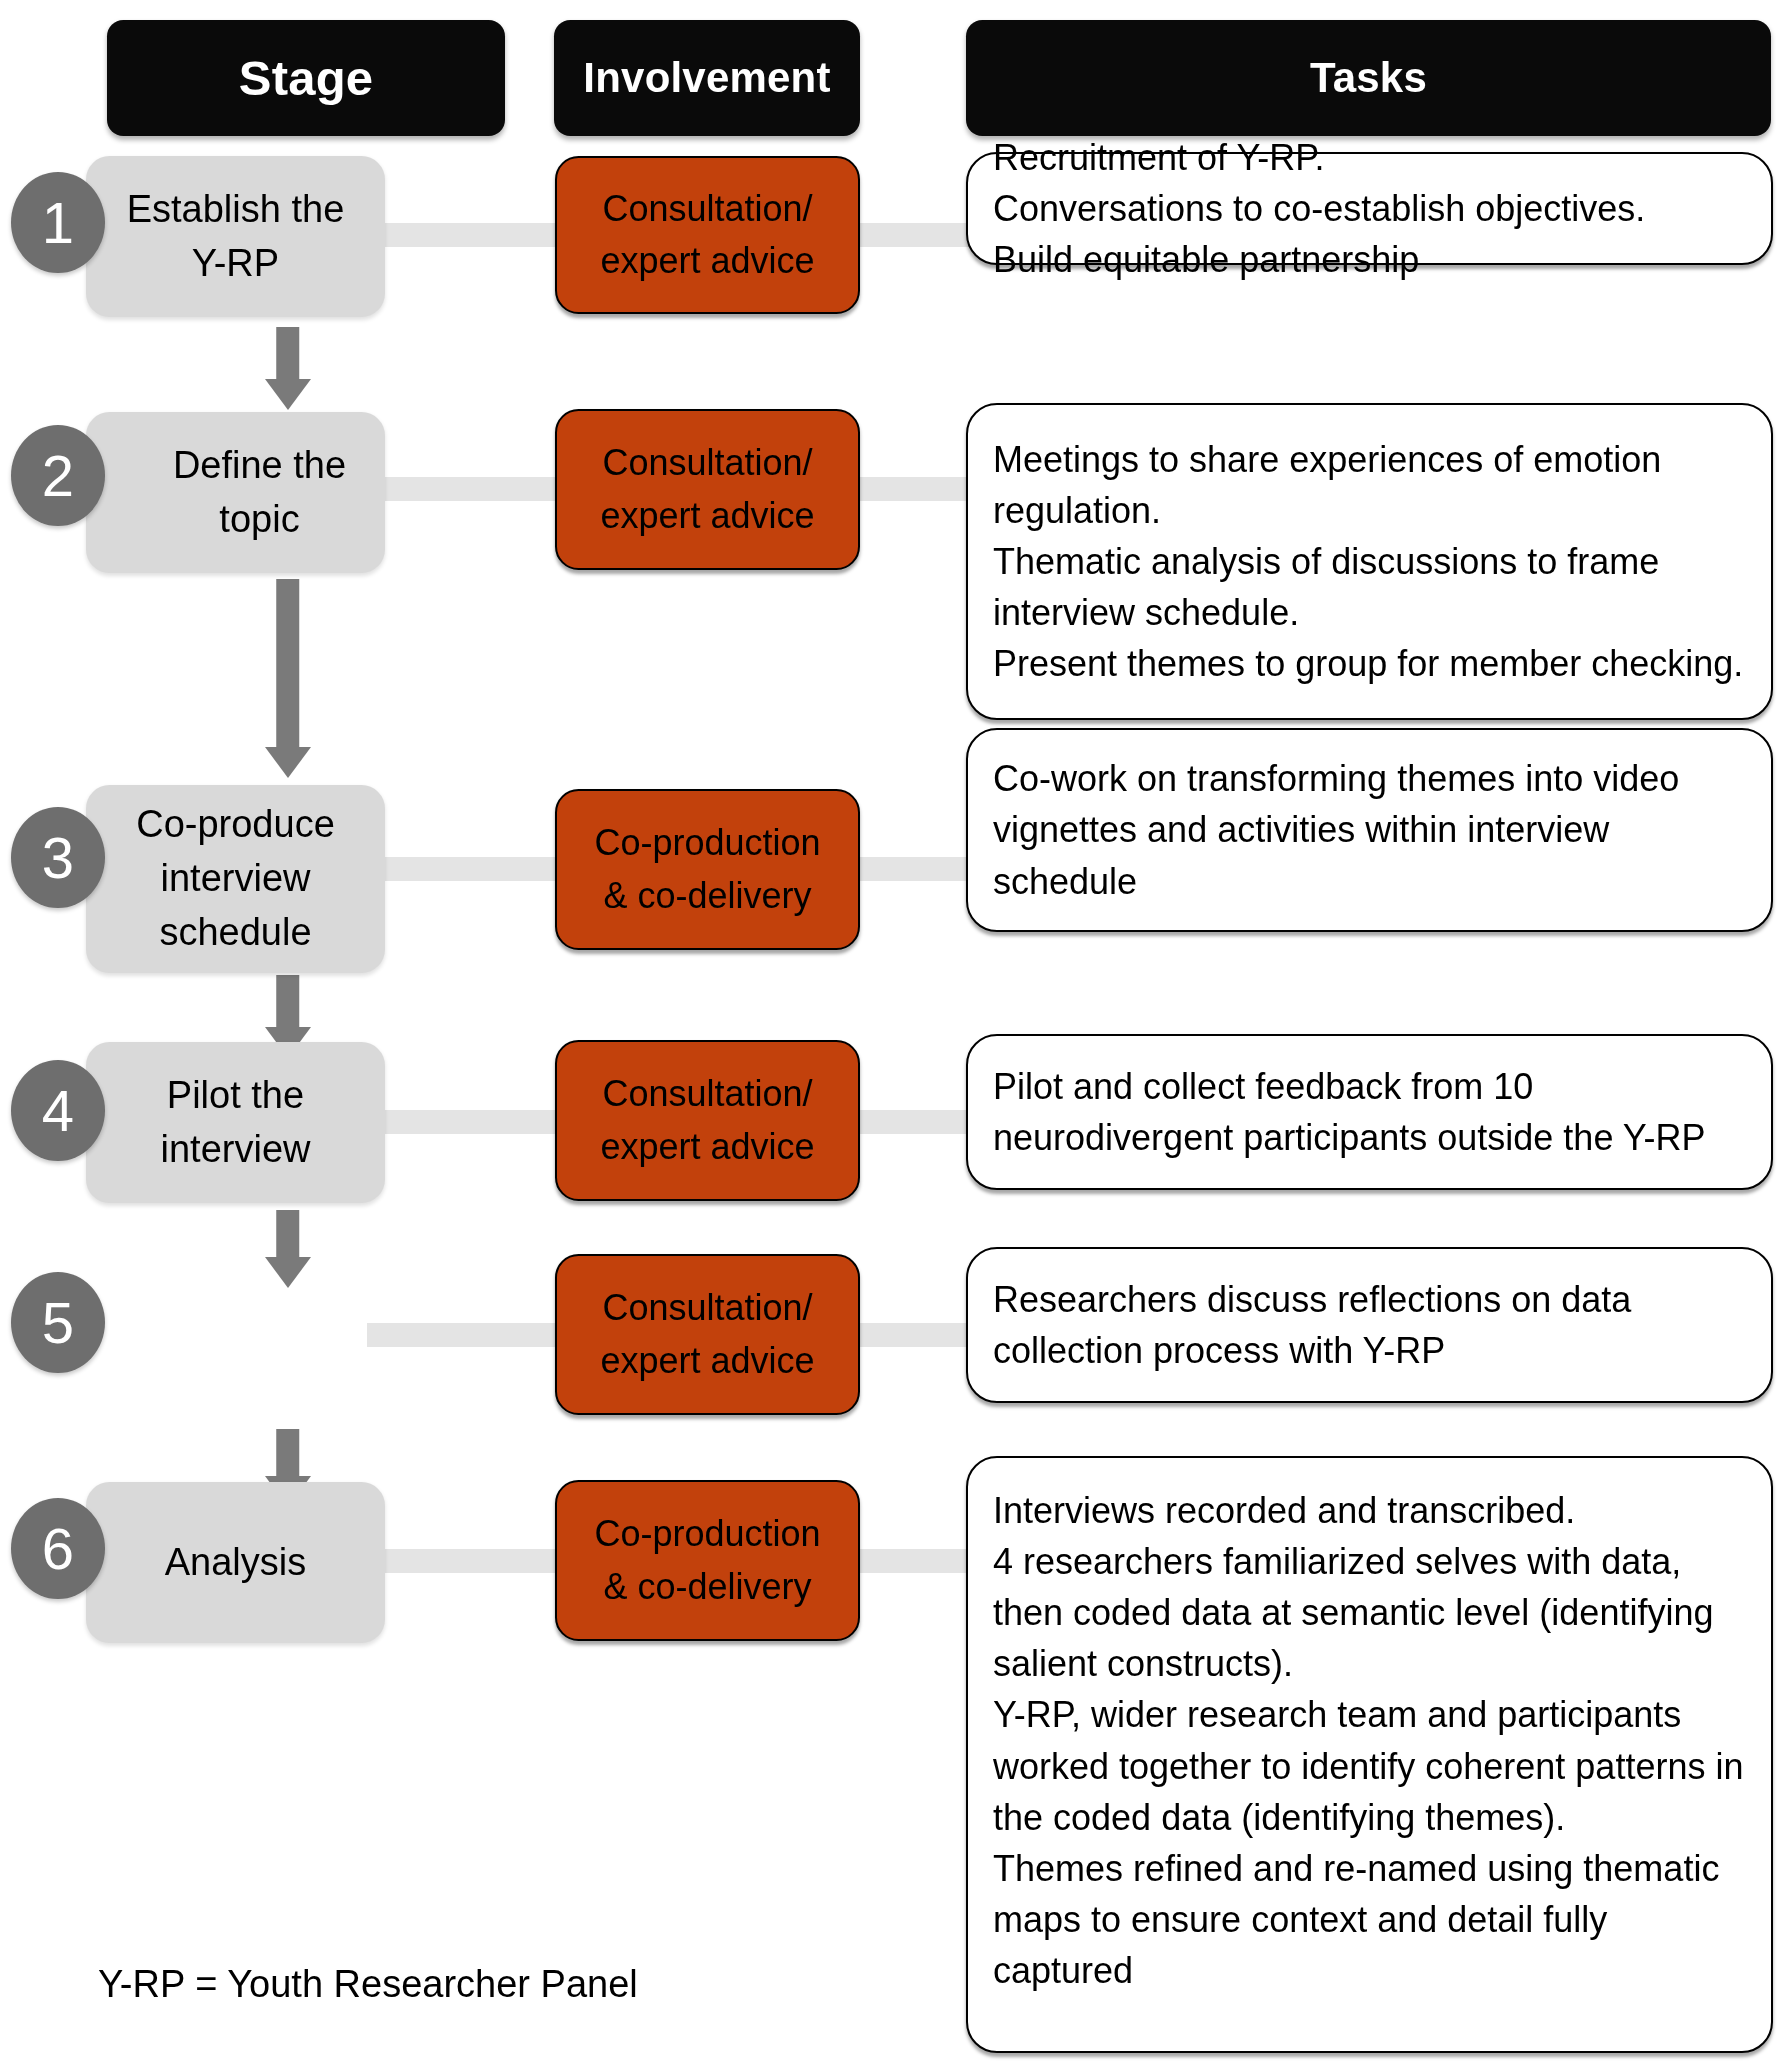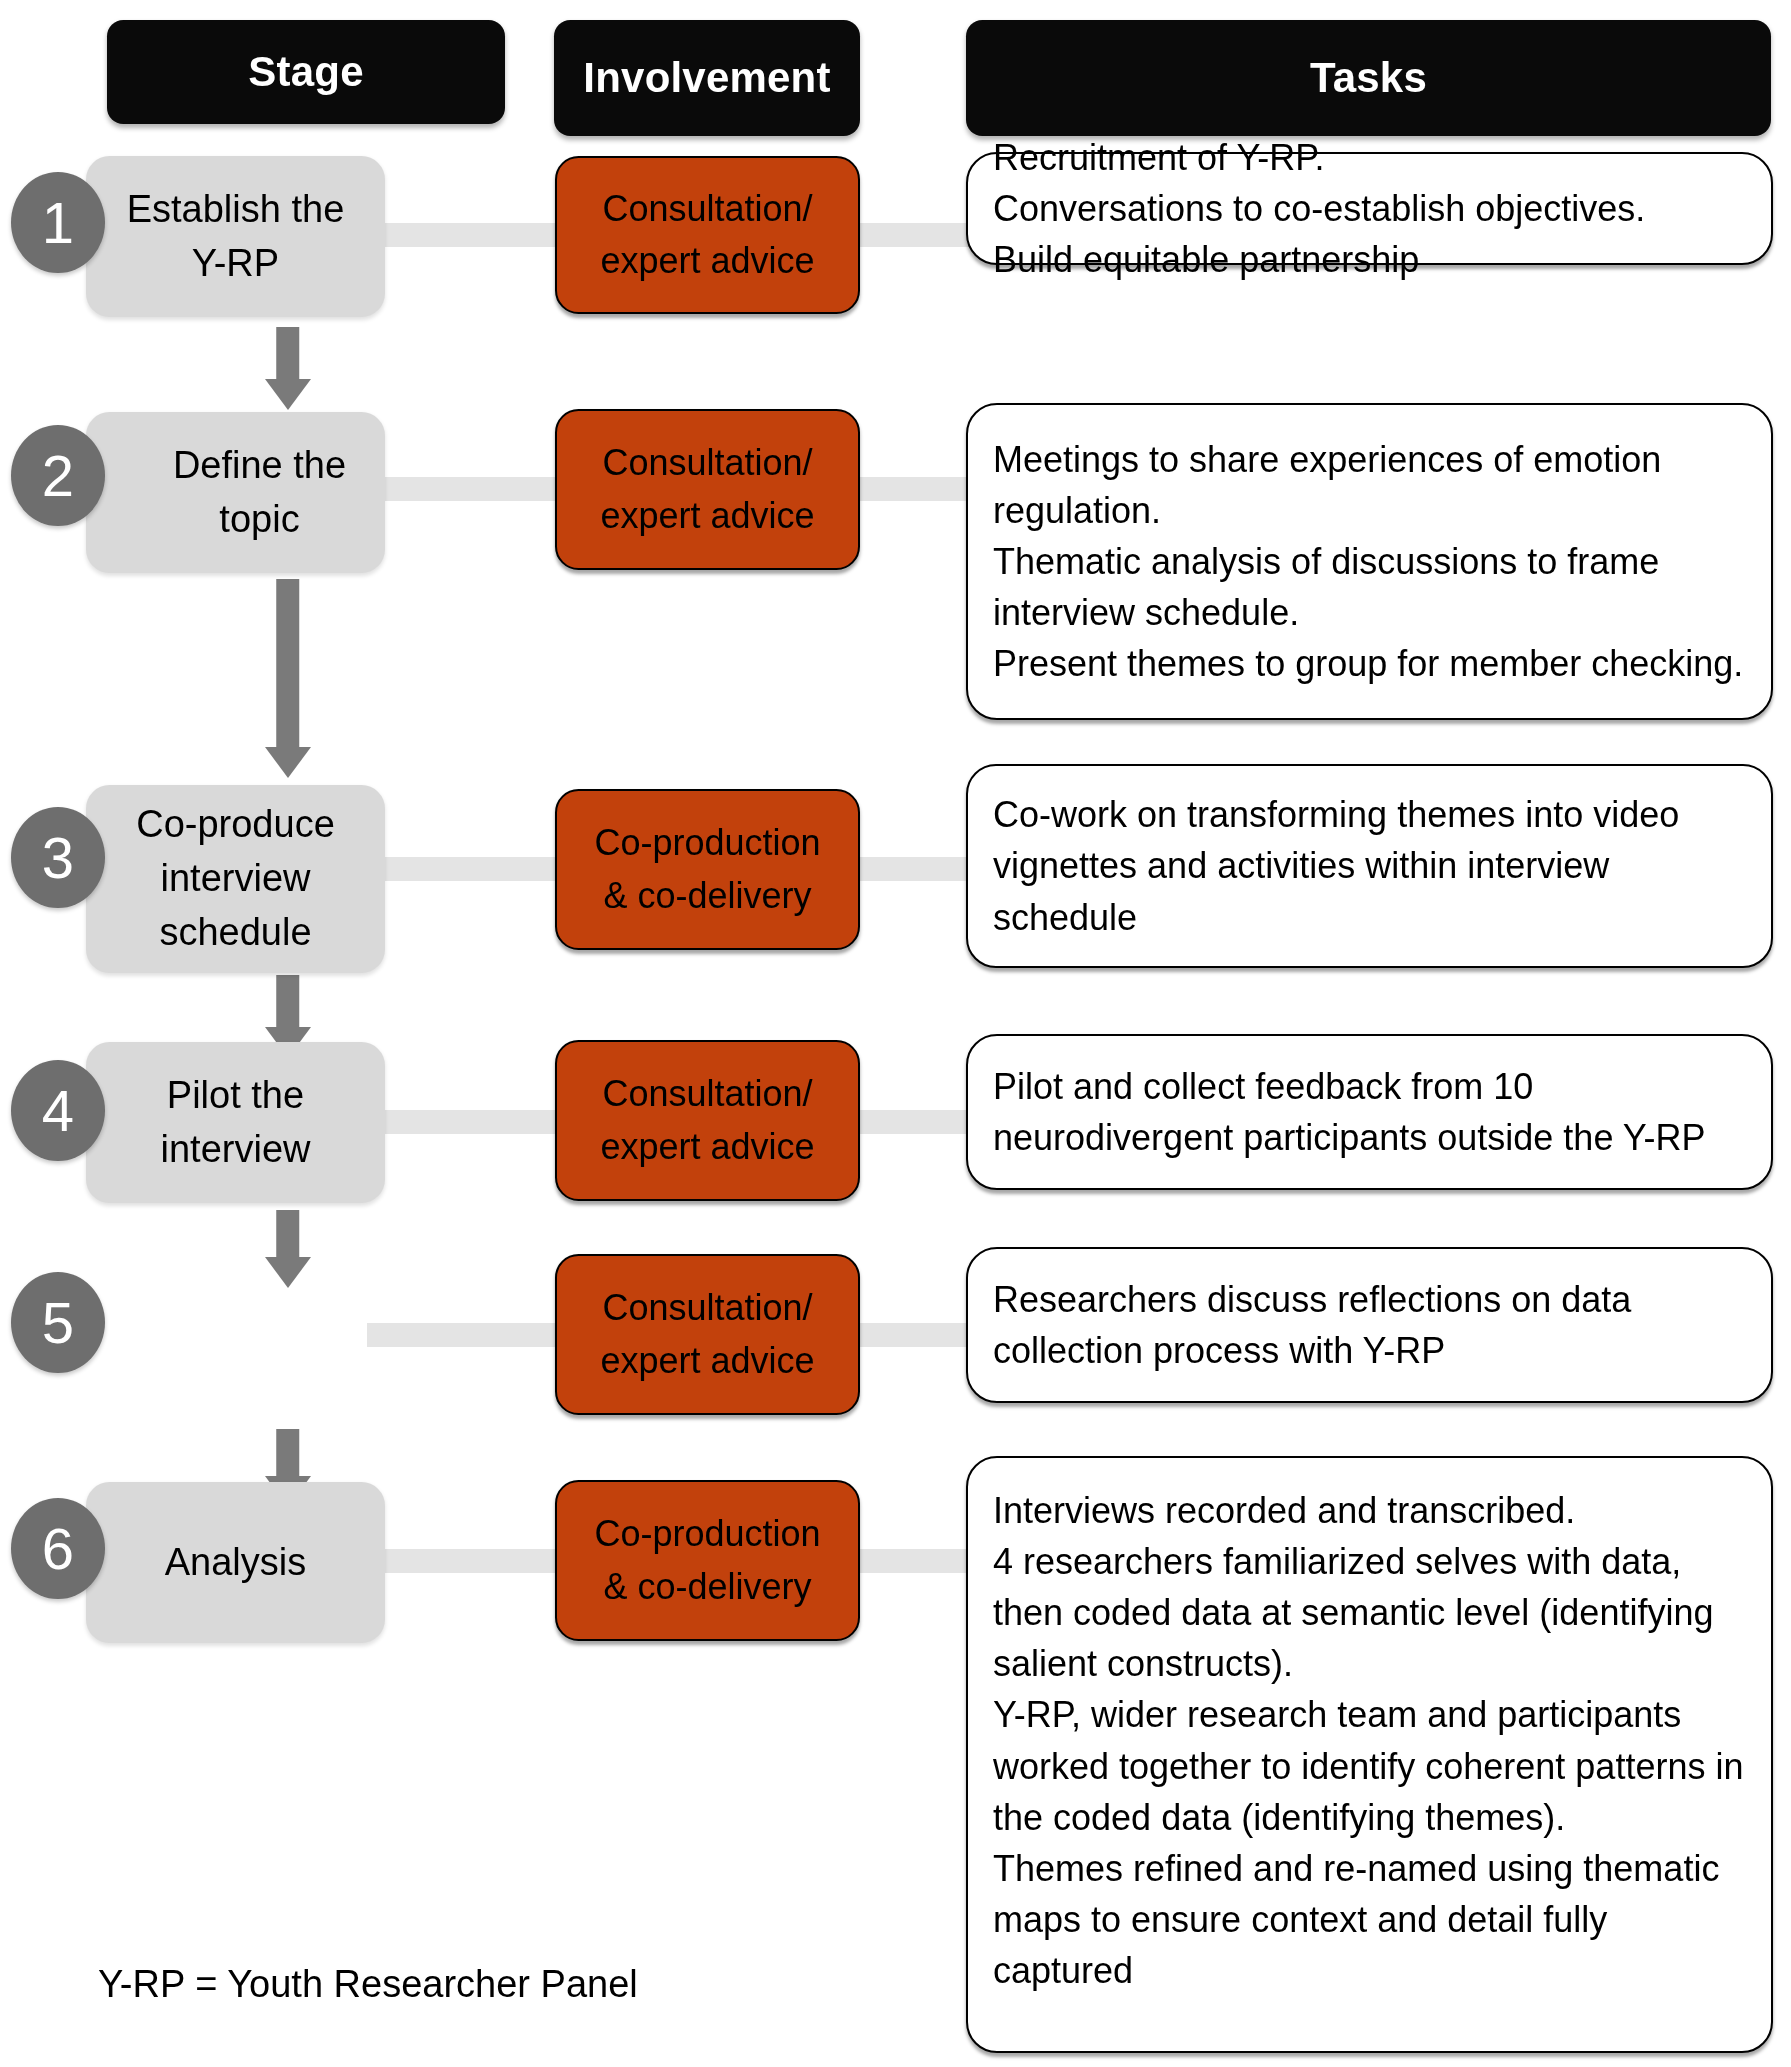--- a/index.html
+++ b/index.html
@@ -25,21 +25,21 @@
     background: #0a0a0a;
     border-radius: 16.3px;
     color: #ffffff;
     display: flex;
     align-items: center;
     justify-content: center;
     font-weight: bold;
     letter-spacing: 0.2px;
     box-shadow: 0 3.6px 5.4px rgba(0,0,0,0.30);
   }
-  #hdr-stage       { left: 107px;  top: 20px;  width: 398px;  height: 104px; font-size: 42px; }
+  #hdr-stage       { left: 107px;  top: 20px;  width: 398px;  height: 116px; font-size: 49px; }
   #hdr-involvement { left: 554px;  top: 20px;  width: 306px;  height: 116px; font-size: 42px; }
   #hdr-tasks       { left: 966px; top: 20px;  width: 805px;  height: 116px; font-size: 42px; }
 
   
   .connector {
     position: absolute;
     background: #e4e4e4;
     height: 23.5px;
   }
 
@@ -240,21 +240,21 @@
   </div>
   <div class="stage-box" style="top:785px; height:188px;">
     <span class="txt" style="white-space:pre-line;">Co-produce
 interview
 schedule</span>
   </div>
   <div class="inv-box" style="top:789px; height:161px;">
     <span class="txt" style="white-space:pre-line;">Co-production
 &amp; co-delivery</span>
   </div>
-  <div class="task-box" style="top:764px; height:204px;border-radius:30px;">
+  <div class="task-box" style="top:728px; height:204px;">
     <span class="txt">Co-work on transforming themes into video vignettes and activities within interview schedule</span>
   </div>
 
   <div class="stage-circle" style="left:11px; top:1060px; width:94px; height:101px;">
     <span>4</span>
   </div>
   <div class="stage-box" style="top:1042px; height:161px;text-align:center;">
     <span class="txt" style="white-space:pre-line;">Pilot the
 interview</span>
   </div>

